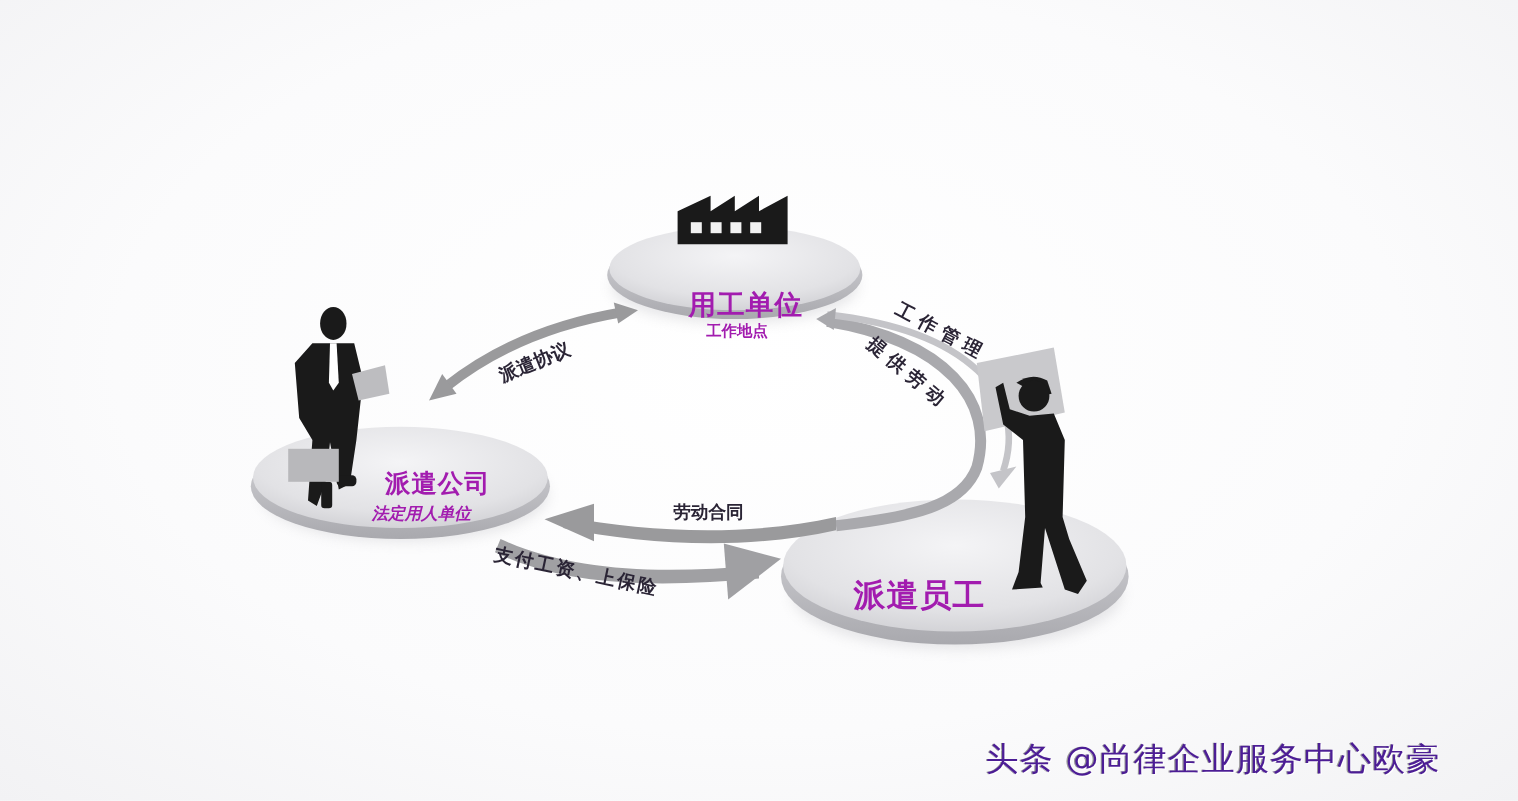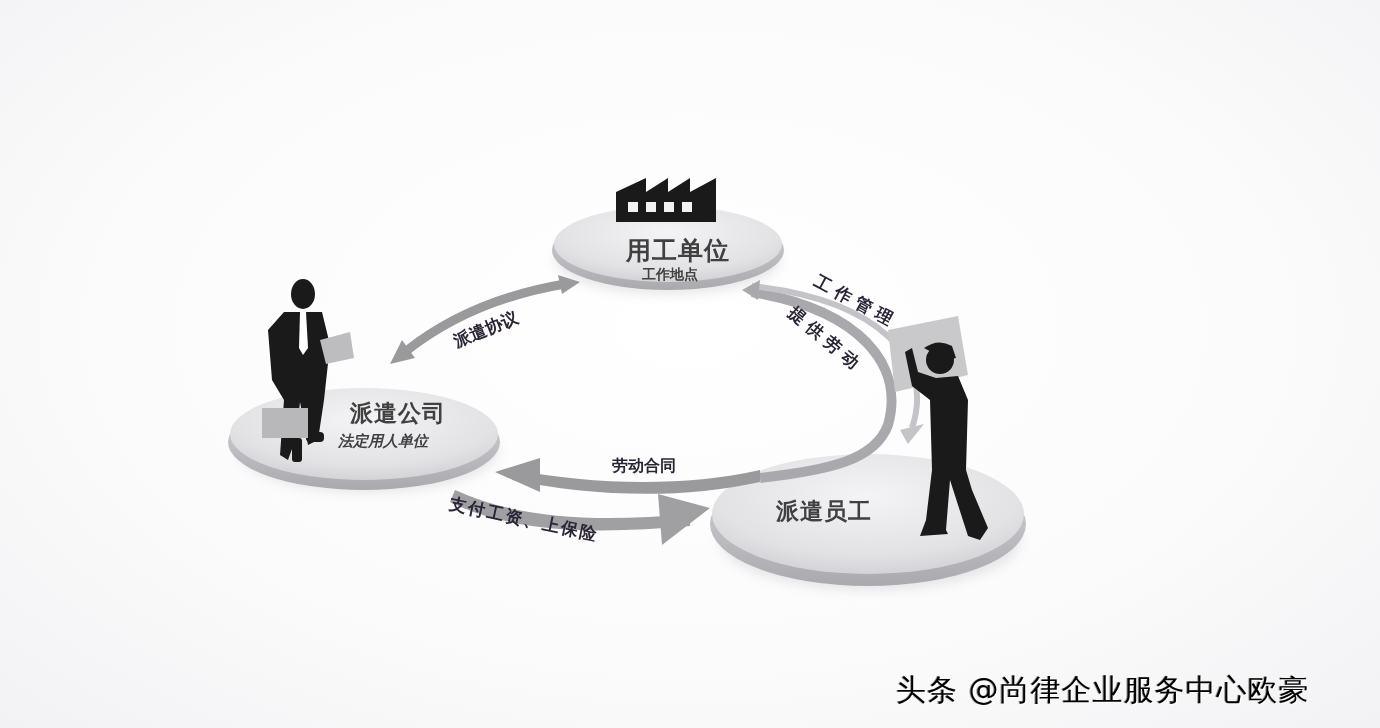--- a/index.html
+++ b/index.html
@@ -3,26 +3,26 @@
 <meta charset="utf-8">
 <style>
   html, body { margin:0; padding:0; }
   body {
     width:1380px; height:728px; overflow:hidden; position:relative;
     background: radial-gradient(ellipse at 50% 45%, #ffffff 0%, #fbfbfc 60%, #f2f2f4 100%);
     font-family: "DejaVu Sans", "Liberation Sans", sans-serif;
   }
   .stage { position:absolute; left:0; top:0; width:1380px; height:728px; }
   svg.layer { position:absolute; left:0; top:0; }
-  .label { position:absolute; color:#404040; font-weight:bold; white-space:nowrap; }
+  .label { position:absolute; color:#a21caf; font-weight:bold; white-space:nowrap;margin-top:26px; }
   .title { font-size:29px; letter-spacing:1px; }
   .sub { font-size:15px; font-weight:bold; }
   .arc-label { position:absolute; font-size:17px; color:#2a2435; font-weight:bold; white-space:nowrap; }
   .watermark {
-    position:absolute; left:896px; top:670px; font-size:30px; color:#000000;
+    position:absolute; left:896px; top:670px; font-size:30px; color:#4c1d95;
     text-shadow: 1px 1px 0 #fff, -1px 0 0 #999; letter-spacing:1px; white-space:nowrap;
   }
 </style>
 </head>
 <body>
 
 <div class="stage">
 
   <svg class="layer" width="1380" height="728" viewBox="0 0 1380 728">
     <defs>
@@ -110,21 +110,21 @@
       <path d="M905 352 L912 348 L918 372 L936 378 L958 376 L968 400 L966 470 L972 490 L988 528 L980 540 L968 536 L950 480 L946 530 L948 534 L920 536 L926 520 L932 470 L930 400 L912 386 Z"></path>
     </g>
   </svg>
 
   <div class="label title" style="left:626px; top:234px; font-size:25px;">用工单位</div>
   <div class="label sub" style="left:642px; top:266px; font-size:14px;">工作地点</div>
 
   <div class="label title" style="left:350px; top:398px; font-size:23px;">派遣公司</div>
   <div class="label sub" style="left:338px; top:432px; font-size:15px;font-style:italic;">法定用人单位</div>
 
-  <div class="label title" style="left:776px; top:496px; font-size:23px;text-align:center;">派遣员工</div>
+  <div class="label title" style="left:776px; top:496px; font-size:29px;text-align:center;">派遣员工</div>
 
   <div class="arc-label" style="left:452px; top:318px; transform:rotate(-22deg);">派遣协议</div>
   <div class="arc-label" style="left:810px; top:290px; transform:rotate(28deg); letter-spacing:6px;">工作管理</div>
   <div class="arc-label" style="left:780px; top:328px; transform:rotate(40deg); letter-spacing:6px;">提供劳动</div>
   <div class="arc-label" style="left:612px; top:456px; font-size:16px;text-align:right;">劳动合同</div>
   <div class="arc-label" style="left:448px; top:508px; transform:rotate(12deg); letter-spacing:2px;">支付工资、上保险</div>
 
   <div class="watermark">头条 @尚律企业服务中心欧豪</div>
 </div>
 

